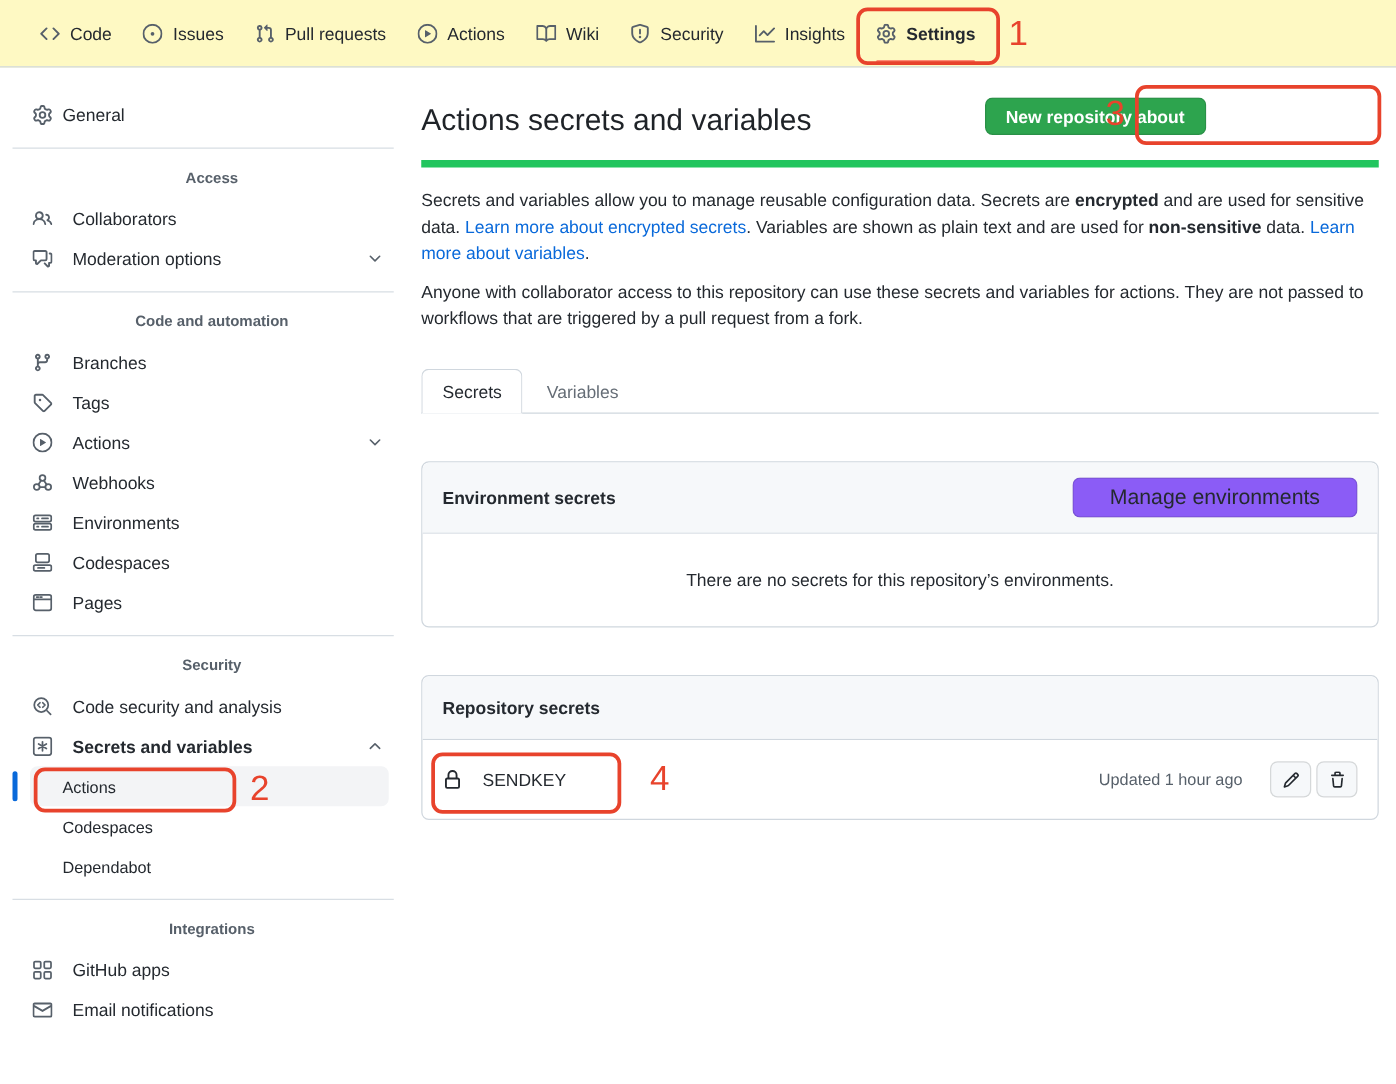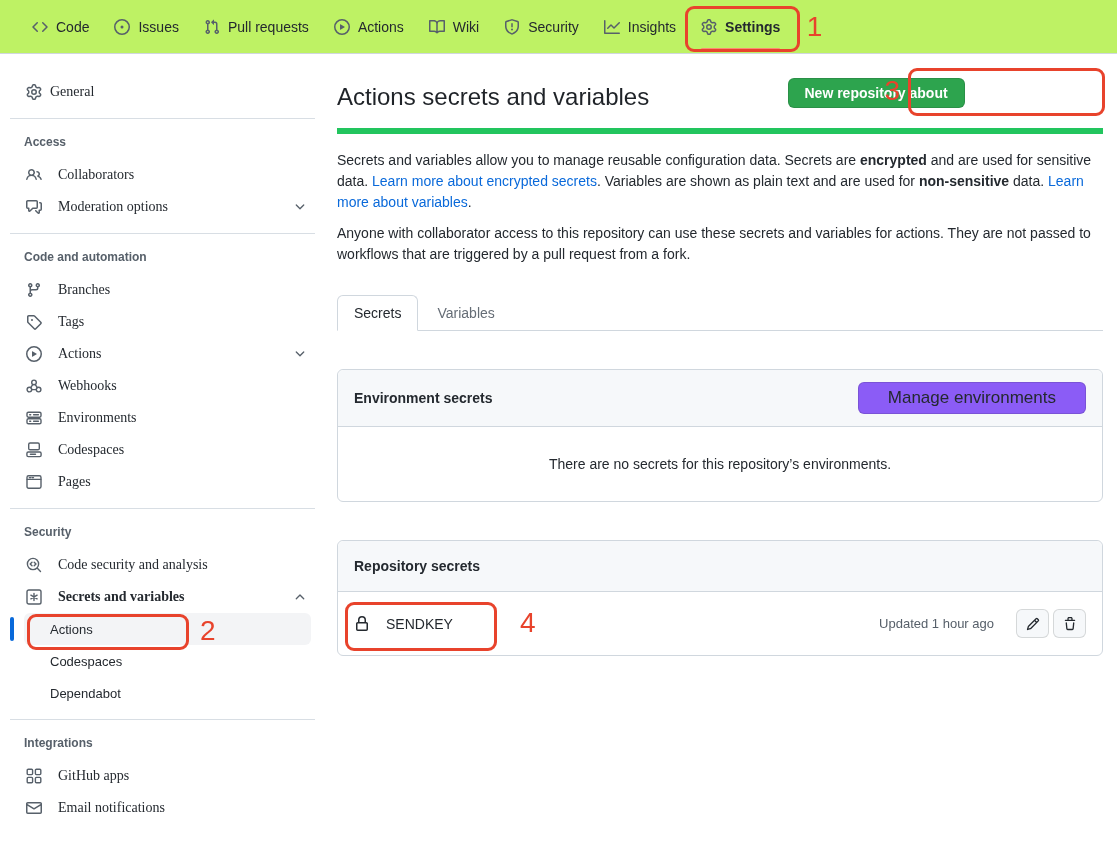--- a/index.html
+++ b/index.html
@@ -6,37 +6,37 @@
   html,body { margin:0; padding:0; }
   body {
     width:1117px; height:867px; overflow:hidden; position:relative;
     background:#fff; color:#24292f;
     font-family:"Liberation Sans","DejaVu Sans",sans-serif;
     font-size:14px;
   }
   .oi { width:16px; height:16px; display:block; flex:none; }
 
   
-  .topnav { height:54px; border-bottom:1px solid #d0d7de; display:flex; align-items:stretch; padding-left:22px; background:#bef264; }
+  .topnav { height:54px; border-bottom:1px solid #d0d7de; display:flex; align-items:stretch; padding-left:22px; background:#fef9c3; }
   .nav-item { display:flex; align-items:center; gap:8px; padding:0 10px; margin-right:5px; font-size:14px; color:#24292f; position:relative; cursor:pointer; }
   .nav-item .oi { color:#57606a; }
   .nav-item.active { font-weight:700; }
   .nav-item.active .underline { position:absolute; left:10px; right:10px; bottom:3px; height:2px; background:var(--tab_underline,#fd8c73); border-radius:2px; }
 
   
   .layout { display:flex; align-items:flex-start; }
 
   
   .sidebar { width:321px; flex:none; padding-top:22px; }
-  .sb-item { height:32px; display:flex; align-items:center; gap:8px; padding:0 14px 0 26px; font-size:14px; color:#24292f; cursor:pointer;font-family:Liberation Serif, serif; }
+  .sb-item { height:32px; display:flex; align-items:center; gap:8px; padding:0 14px 0 26px; font-size:14px; color:#24292f; cursor:pointer; }
   .sb-item .oi { color:#57606a; }
   .chev { margin-left:auto; width:14px; height:14px; color:#57606a; flex:none; }
   .sb-sec { border-top:1px solid #d8dee4; margin:10px 6px 0 10px; padding-top:8px; }
   .sb-sec .sb-item { padding-left:16px; padding-right:8px;gap:16px; }
-  .sb-title { font-size:12px; font-weight:700; color:#57606a; padding:8px 0 10px 14px; }
+  .sb-title { font-size:12px; font-weight:700; color:#57606a; padding:8px 0 10px 14px;text-align:center; }
   .sb-bold { font-weight:700; }
   .sb-sub { height:32px; display:flex; align-items:center; padding-left:26px; font-size:13px; color:#24292f; margin-left:14px; margin-right:4px; border-radius:6px; position:relative; cursor:pointer; }
   .sb-sub.active { background:#f3f4f6; }
   .accent-bar { position:absolute; left:-14px; top:4px; width:4px; height:24px; border-radius:2px; background:var(--accent,#0969da); }
 
   
   .main { flex:1; min-width:0; padding:24px 14px 0 16px; }
   .title-row { display:flex; align-items:flex-start; justify-content:space-between; padding-bottom:16px; border-bottom:6px solid #22c55e; }
   .page-title { font-size:24px; font-weight:400; margin:4px 0 0; line-height:1.25; color:#1f2328; }
   .btn-primary { background:var(--success,#2da44e); color:#fff; font-size:14px; font-weight:700; border:1px solid rgba(27,31,36,0.15); border-radius:6px; padding:6px 16px; cursor:pointer; font-family:inherit; position:relative; }

